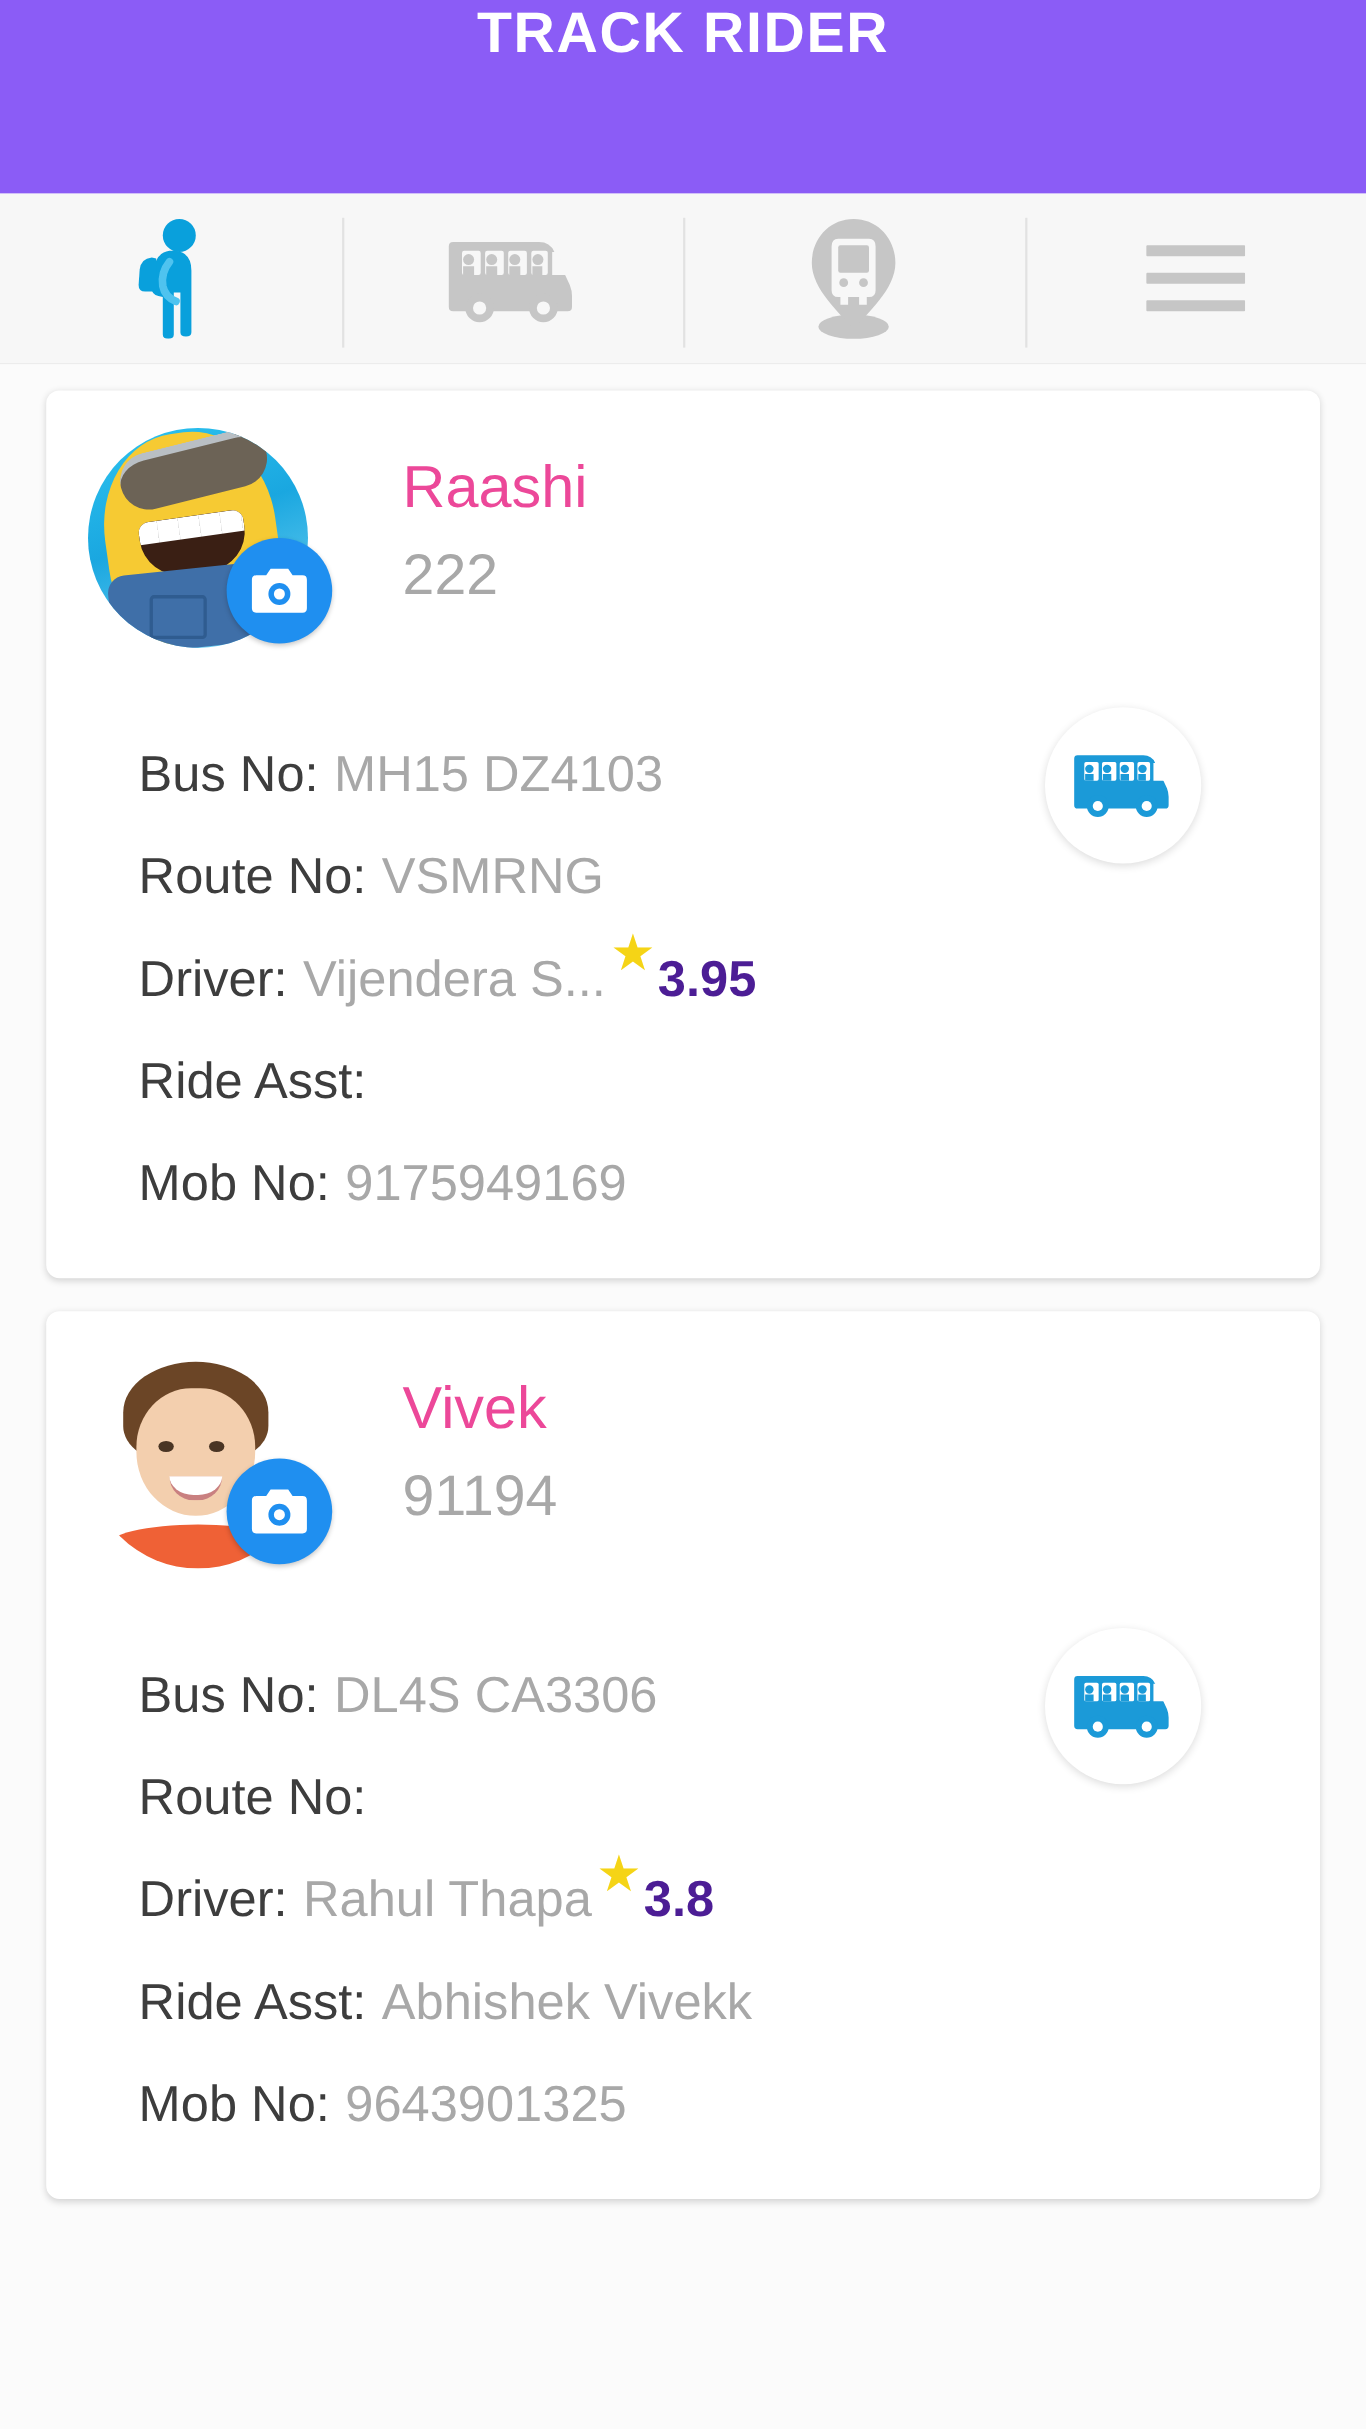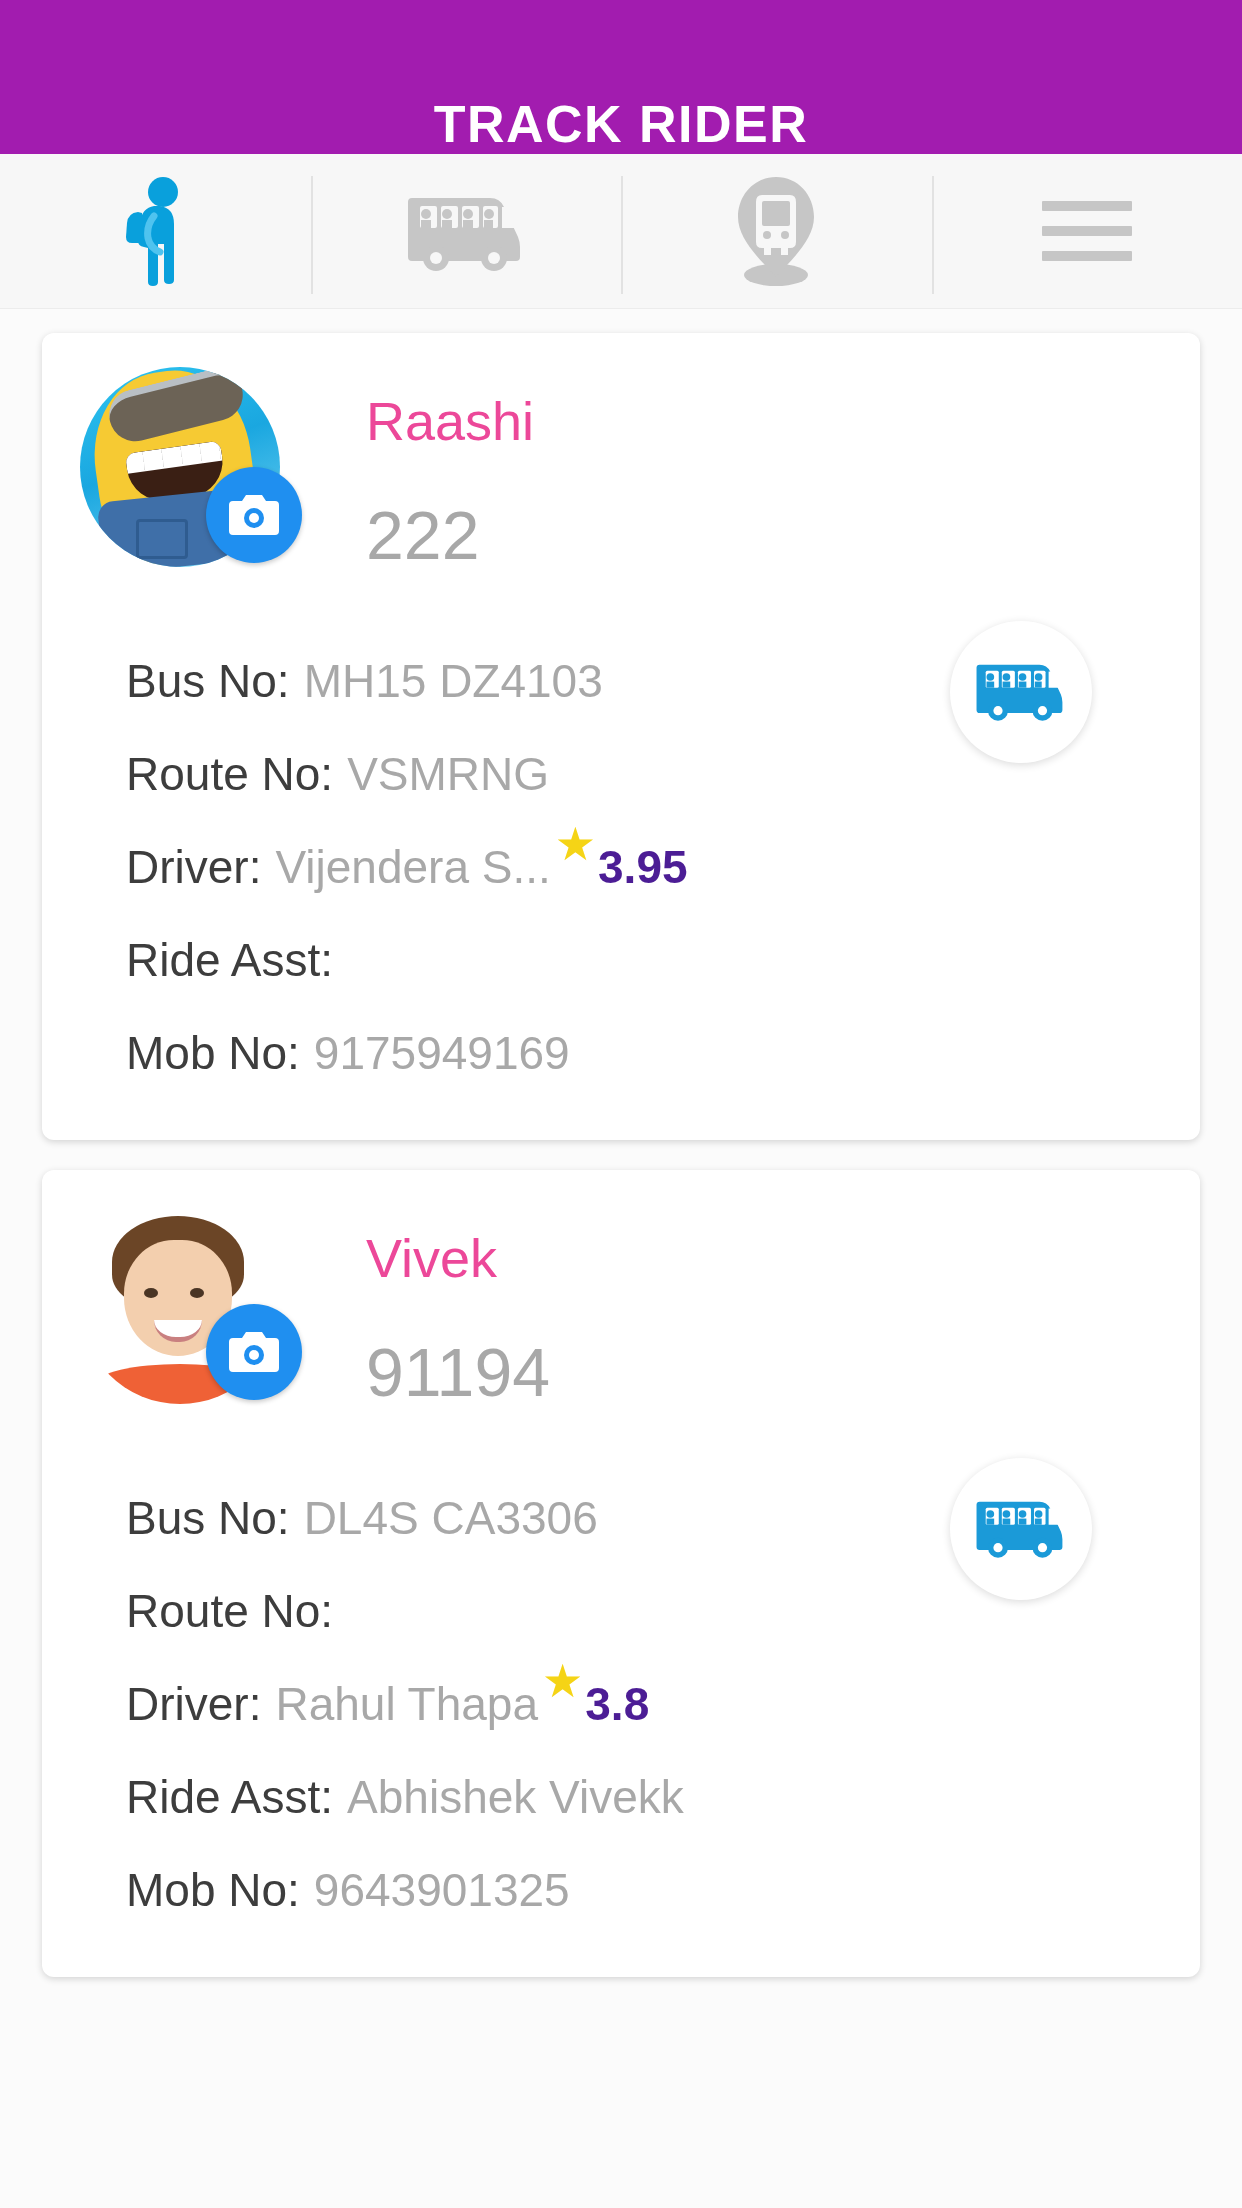--- a/index.html
+++ b/index.html
@@ -14,24 +14,24 @@
     width: 1242px;
     height: 2208px;
     position: relative;
     background: #fbfbfb;
     display: flex;
     flex-direction: column;
   }
 
   
   .header {
-    height: 154px;
-    background: #a21caf;
-    display: flex;
-    align-items: flex-end;
+    height: 176px;
+    background: #8b5cf6;
+    display: flex;
+    align-items: flex-start;
     justify-content: center;
     flex: 0 0 auto;
   }
   .header-title {
     color: #ffffff;
     font-size: 52px;
     font-weight: bold;
     letter-spacing: 1.5px;
   }
 
@@ -216,23 +216,23 @@
   .name-block {
     padding: 22px 0 0 86px;
   }
   .rider-name {
     font-size: 54px;
     color: #ec4899;
     font-weight: normal;
     line-height: 1.2;
   }
   .rider-id {
-    font-size: 68px;
+    font-size: 52px;
     color: #a8a8a8;
-    margin-top: 41px;
+    margin-top: 16px;
     line-height: 1.2;
   }
 
   .card-body {
     position: relative;
     padding: 26px 0 0 84px;
   }
   .detail-row {
     font-size: 46px;
     line-height: 93px;

